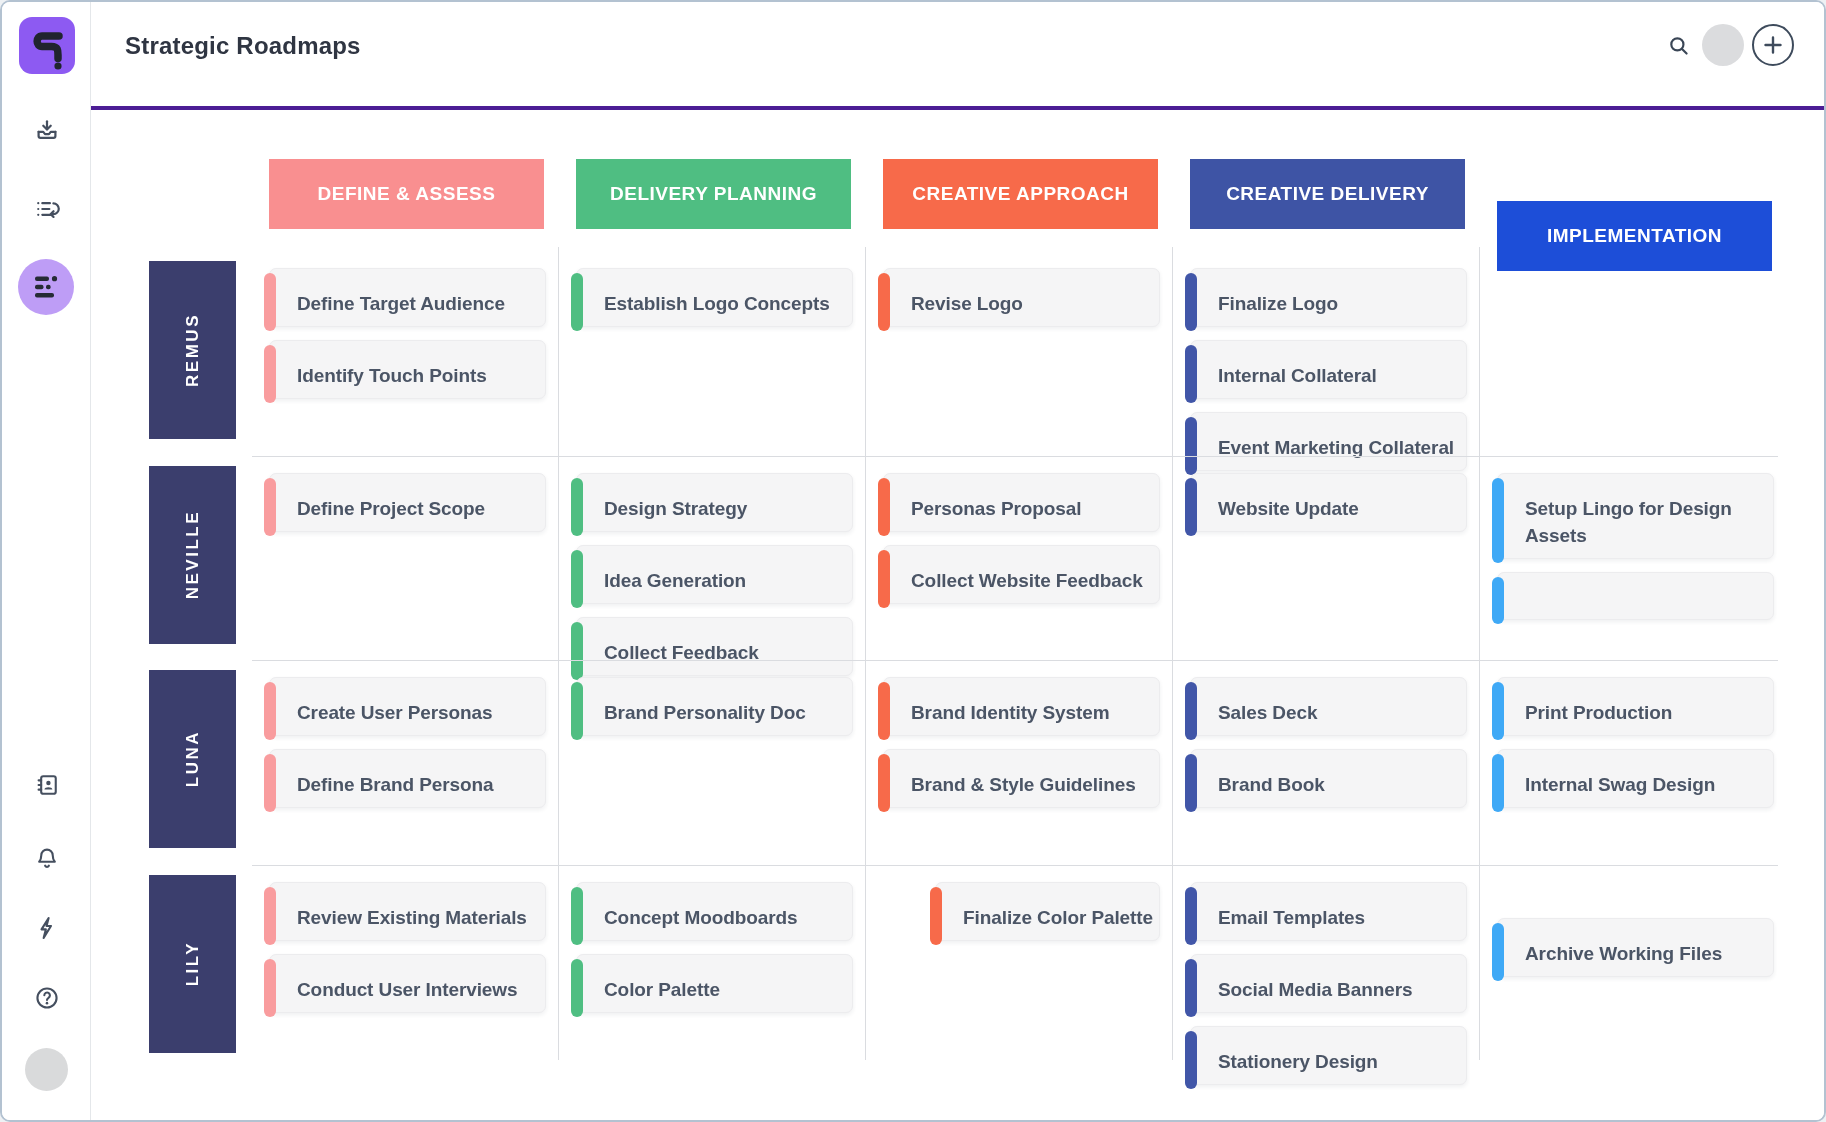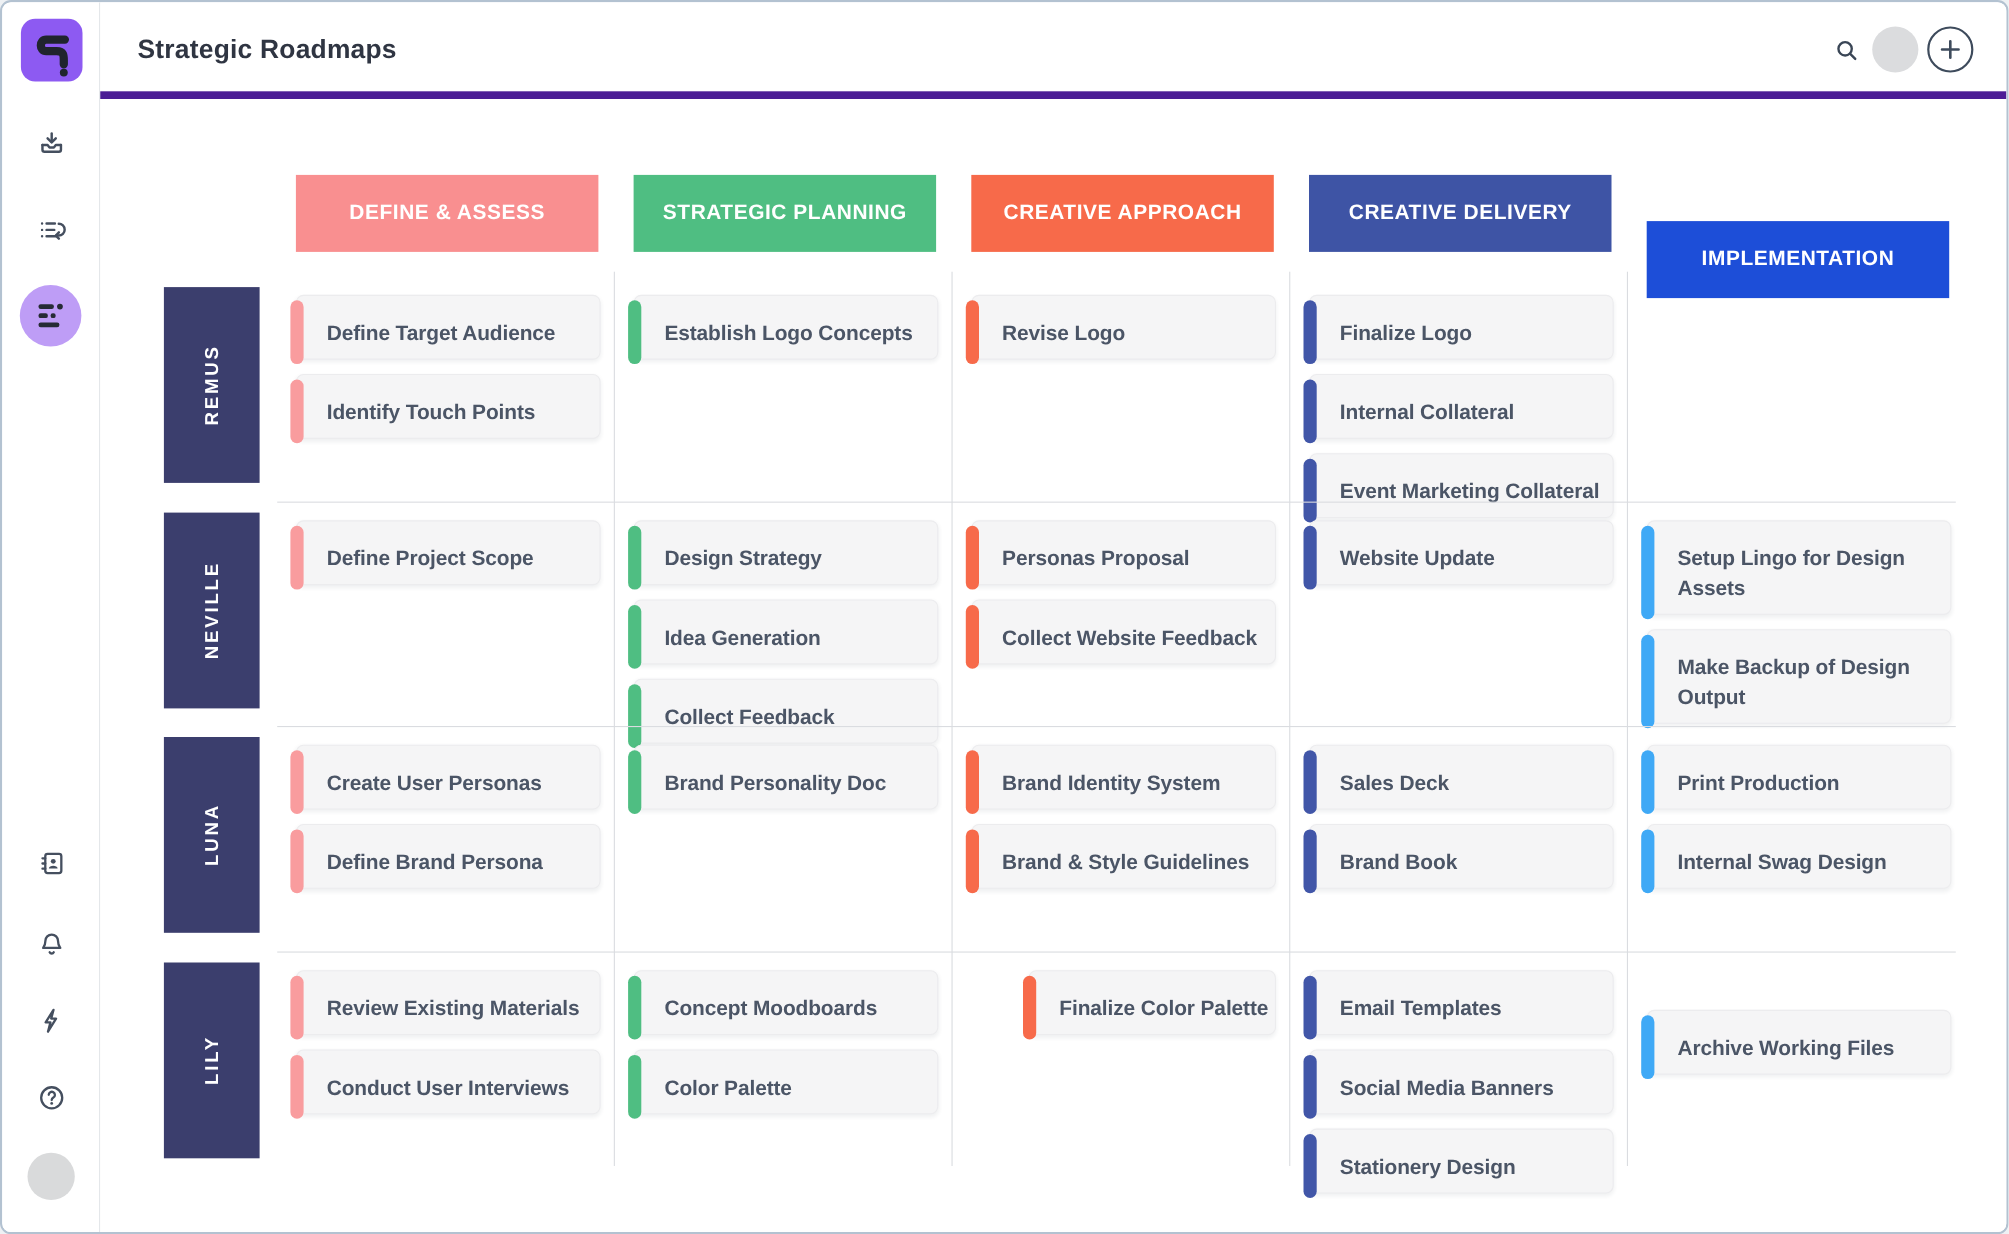--- a/index.html
+++ b/index.html
@@ -8,21 +8,21 @@
 
   
   .sidebar{position:absolute;left:0;top:0;width:89px;height:100%;background:#fff;border-right:1px solid #e4e7ea;z-index:5;}
   .logo{position:absolute;left:17px;top:15px;width:56px;height:57px;border-radius:13px;background:#8d5af2;display:flex;align-items:center;justify-content:center;cursor:pointer;}
   .side-ic{position:absolute;left:0;width:89px;display:flex;justify-content:center;color:#454f5f;cursor:pointer;}
   .side-ic svg{display:block;}
   .active-circle{position:absolute;left:16px;top:257px;width:56px;height:56px;border-radius:50%;background:#be9df6;display:flex;align-items:center;justify-content:center;cursor:pointer;}
   .side-avatar{position:absolute;left:23px;top:1046px;width:43px;height:43px;border-radius:50%;background:#d9dadb;cursor:pointer;}
 
   
-  .topbar{position:absolute;left:89px;top:0;right:0;height:88px;background:#fff;border-bottom:7px solid #4c1d95;z-index:4;}
+  .topbar{position:absolute;left:89px;top:0;right:0;height:108px;background:#fff;border-bottom:4px solid #4c1d95;z-index:4;}
   .page-title{position:absolute;left:34px;top:0;height:88px;display:flex;align-items:center;font-size:24px;font-weight:600;color:#2f3542;letter-spacing:.2px;}
   .tb-search{position:absolute;left:1568px;top:24px;width:40px;height:40px;display:flex;align-items:center;justify-content:center;cursor:pointer;}
   .tb-avatar{position:absolute;left:1611px;top:22px;width:42px;height:42px;border-radius:50%;background:#dbdcde;cursor:pointer;}
   .tb-plus{position:absolute;left:1661px;top:22px;width:42px;height:42px;border-radius:50%;border:2px solid #3e4b5c;display:flex;align-items:center;justify-content:center;cursor:pointer;background:#fff;}
 
   
   .board{position:absolute;left:89px;top:88px;right:0;bottom:0;background:#fff;}
   .col-header{position:absolute;height:70px;width:275px;display:flex;align-items:center;justify-content:center;color:#fff;font-size:19px;font-weight:700;letter-spacing:.5px;cursor:pointer;}
   .v-div{position:absolute;width:1px;background:#dadce0;}
   .h-div{position:absolute;height:1px;background:#dadce0;}
@@ -121,21 +121,21 @@
     <div class="tb-avatar"></div>
     <div class="tb-plus">
       <svg width="20" height="20" viewBox="0 0 20 20" stroke="#3e4b5c" stroke-width="2.4" stroke-linecap="round">
         <path d="M10 2.5v15M2.5 10h15"></path>
       </svg>
     </div>
   </div>
 
   <div class="board" id="board">
       <div class="col-header" style="left: 178px; top: 69px; background: rgb(249, 143, 144);">DEFINE &amp; ASSESS</div>
-      <div class="col-header" style="left: 485px; top: 69px; background: rgb(79, 190, 130);">STRATEGIC PLANNING</div>
+      <div class="col-header" style="left: 485px; top: 69px; background: rgb(79, 190, 130);">DELIVERY PLANNING</div>
       <div class="v-div" style="left: 467px; top: 157px; height: 813px;"></div>
       <div class="col-header" style="left: 792px; top: 69px; background: rgb(247, 106, 74);">CREATIVE APPROACH</div>
       <div class="v-div" style="left: 774px; top: 157px; height: 813px;"></div>
       <div class="col-header" style="left: 1099px; top: 69px; background: rgb(62, 84, 165); text-align: center;">CREATIVE DELIVERY</div>
       <div class="v-div" style="left: 1081px; top: 157px; height: 813px;"></div>
       <div class="col-header" style="left: 1406px; top: 69px; background: #1d4ed8; margin-top: 42px;">IMPLEMENTATION</div>
       <div class="v-div" style="left: 1388px; top: 157px; height: 813px;"></div>
       <div class="row-label" style="left: 58px; top: 171px; background: rgb(59, 62, 109);">
         <span>REMUS</span>
       </div>
@@ -216,21 +216,20 @@
           <span class="txt">Website Update</span>
         </div>
       </div>
       <div class="cell" style="left: 1406px; top: 383px;">
         <div class="card">
           <span class="bar" style="background: rgb(63, 169, 246);"></span>
           <span class="txt">Setup Lingo for Design Assets</span>
         </div>
         <div class="card">
           <span class="bar" style="background: rgb(63, 169, 246);"></span>
-          <span class="txt">Make Backup of Design Output</span>
         </div>
       </div>
       <div class="h-div" style="left: 161px; width: 1526px; top: 570px;"></div>
       <div class="row-label" style="left: 58px; top: 580px; background: rgb(59, 62, 109);">
         <span>LUNA</span>
       </div>
       <div class="cell" style="left: 178px; top: 587px;">
         <div class="card">
           <span class="bar" style="background: rgb(249, 156, 158);"></span>
           <span class="txt">Create User Personas</span>

